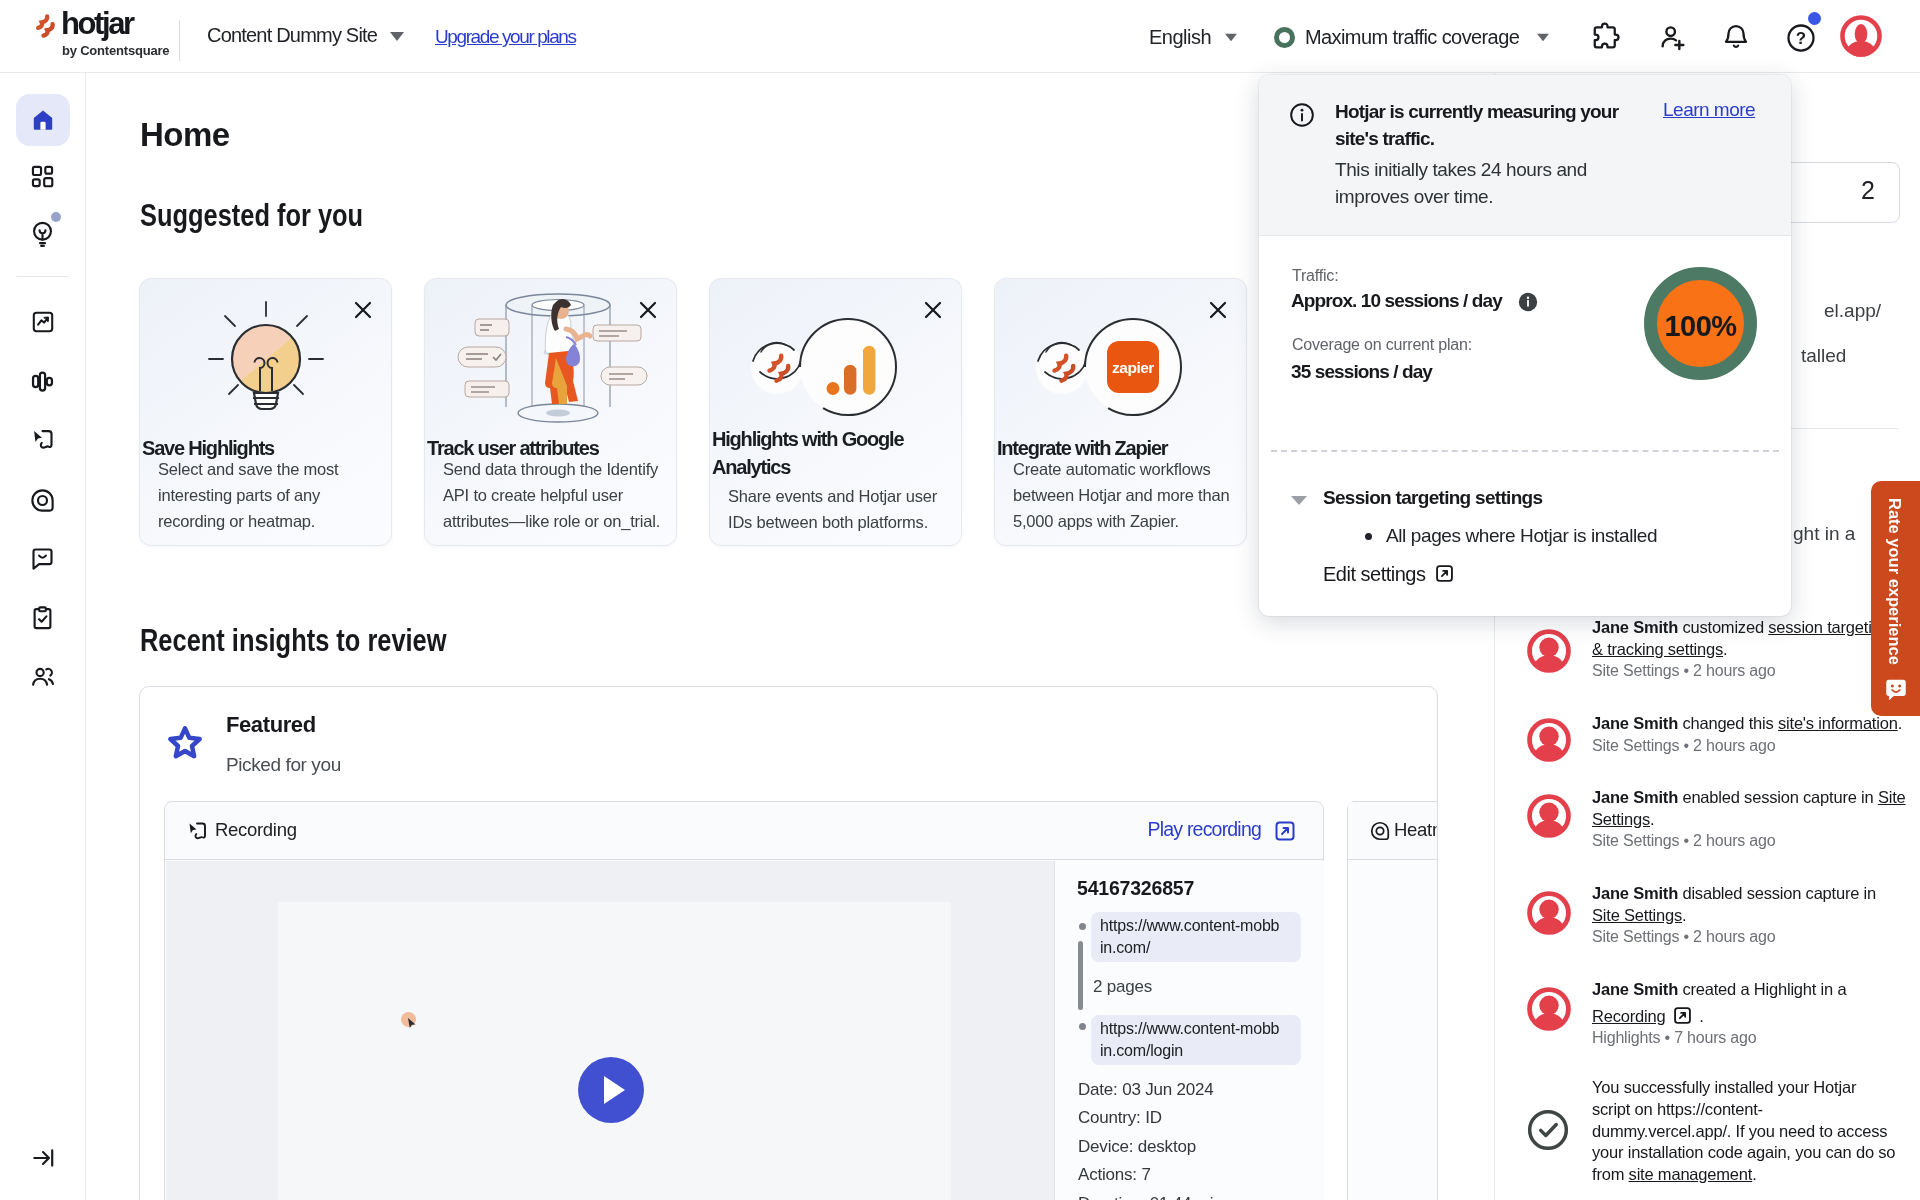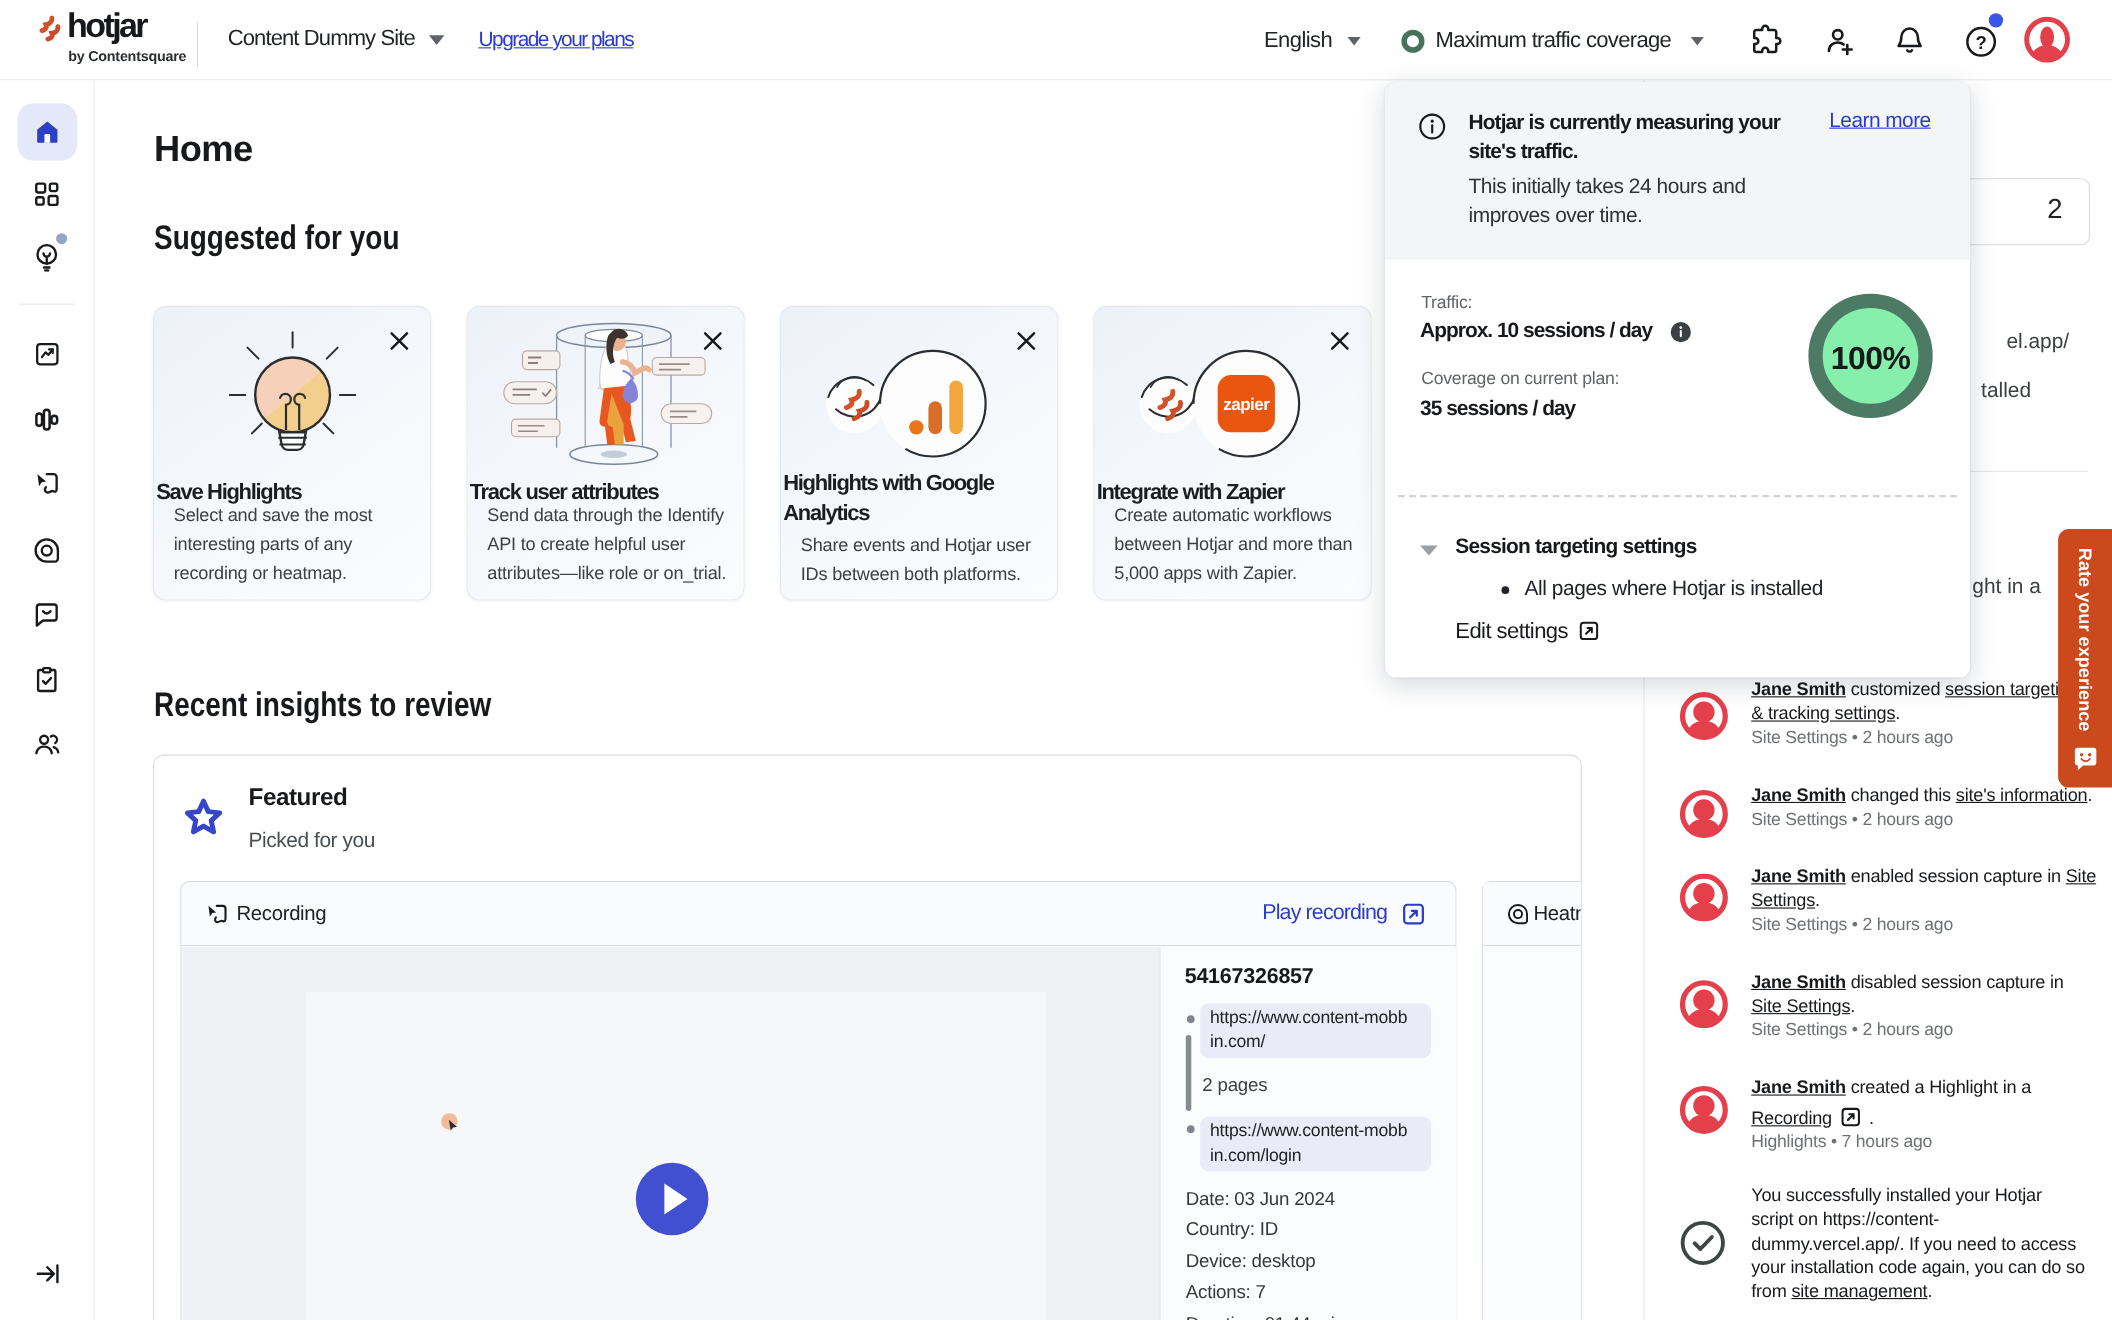--- a/index.html
+++ b/index.html
@@ -79,39 +79,39 @@
   
   #rpanel { position:absolute; left:1494px; top:72px; width:426px; height:1128px; background:#fff;
     border-left:1px solid #e7e9ec; }
   #box2 { position:absolute; left:36px; top:90px; width:369px; height:61px; border:1px solid #d7dae0;
     border-radius:8px; background:#fff; }
   #box2 span { position:absolute; right:24px; top:13px; font-size:25px; color:#202124; }
   .hidfrag { position:absolute; font-size:19px; color:#3c4043; }
   #rp-div { position:absolute; left:36px; top:356px; width:367px; height:1px; background:#e4e6ea; }
   .avat { position:absolute; left:32px; width:44px; height:44px; }
   .feed { position:absolute; left:97px; width:330px; font-size:16.5px; line-height:21.5px; color:#17191c; letter-spacing:-0.2px;}
-  .feed b { font-weight:700;text-decoration:underline; }
+  .feed b { font-weight:700; }
   .feed .grey { color:#6d7176; font-size:16px; }
   #succ-text { position:absolute; left:97px; top:1005px; width:330px; font-size:16.5px; line-height:21.8px; color:#17191c; letter-spacing:-0.2px;}
 
   
   #pop { position:absolute; left:1259px; top:75px; width:532px; height:541px; background:#fff; border-radius:10px;
     box-shadow:0 6px 24px rgba(30,40,60,.18), 0 0 0 1px rgba(30,40,60,.05); z-index:20; }
   #pop-top { position:absolute; left:0; top:0; width:100%; height:161px; background:#f3f5f7;
     border-radius:10px 10px 0 0; border-bottom:1px solid #e4e6ea; }
   #pop-title { position:absolute; left:76px; top:23px; width:330px; font-size:19px; font-weight:700;
     line-height:27px; color:#17191c; letter-spacing:-0.8px;}
   #learn { position:absolute; left:404px; top:24px; font-size:19px; color:#2b3ccd; text-decoration:underline; letter-spacing:-0.5px;}
   #pop-para { position:absolute; left:76px; top:81px; width:320px; font-size:19px; line-height:27px; color:#2f3235; letter-spacing:-0.4px;}
   #tr-label { position:absolute; left:33px; top:192px; font-size:16px; color:#5f6368; letter-spacing:-0.2px;}
   #tr-val { position:absolute; left:32px; top:215px; font-size:19px; font-weight:700; color:#17191c; letter-spacing:-0.9px;}
   #cov-label { position:absolute; left:33px; top:261px; font-size:16px; color:#5f6368; letter-spacing:-0.2px;}
   #cov-val { position:absolute; left:32px; top:286px; font-size:19px; font-weight:700; color:#17191c; letter-spacing:-0.9px;}
   #ring { position:absolute; left:385px; top:192px; width:113px; height:113px; border-radius:50%;
-    border:13px solid #4c7a64; background:#86efac; }
+    border:13px solid #4c7a64; background:#f97316; }
   #ring span { position:absolute; left:0; top:30px; width:87px; text-align:center; font-size:29px; font-weight:700; color:#17191c; letter-spacing:-0.5px;}
   #pop-dash { position:absolute; left:12px; top:375px; width:508px; border-top:2px dashed #cfd3d9; }
   #sess-tri { position:absolute; left:32px; top:421px; width:0; height:0; border-left:8px solid transparent;
     border-right:8px solid transparent; border-top:9px solid #9aa0a6; }
   #sess-title { position:absolute; left:64px; top:412px; font-size:19px; font-weight:700; color:#17191c; letter-spacing:-0.7px;}
   #sess-li { position:absolute; left:86px; top:450px; font-size:19px; color:#202327; letter-spacing:-0.4px;margin-left:41px;}
   #sess-li:before { content:""; position:absolute; left:-21px; top:8px; width:7px; height:7px; border-radius:50%; background:#202327; }
   #editset { position:absolute; left:64px; top:488px; font-size:20px; color:#17191c; letter-spacing:-0.5px;}
 
   

